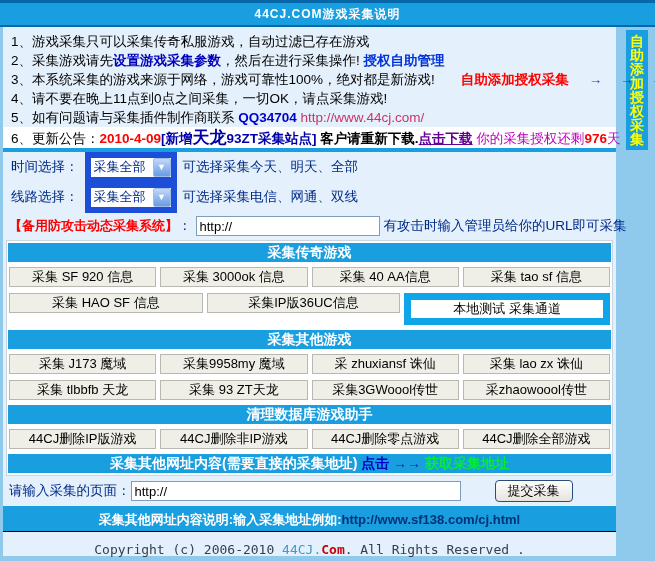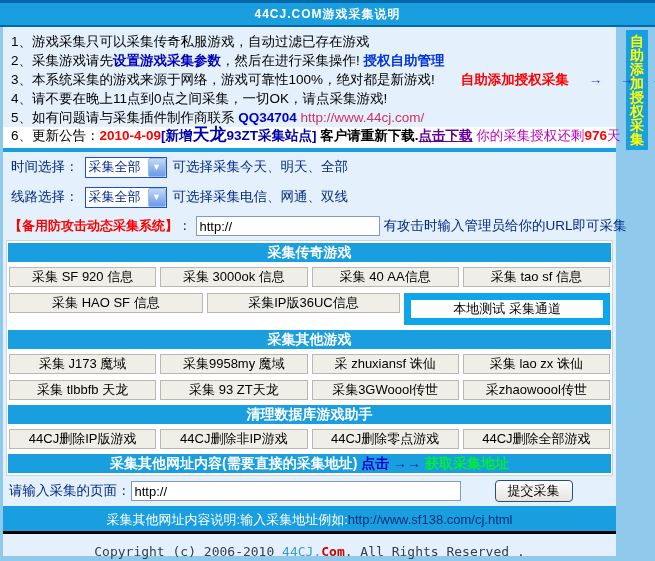--- a/index.html
+++ b/index.html
@@ -14,31 +14,31 @@
     word-break:break-all;cursor:pointer;}
   .instr{padding:5px 0 0 8px;}
   .iline{height:19px;line-height:19px;font-size:13.5px;color:#000;white-space:nowrap;}
   .lnk{color:#0000BB;font-weight:bold;cursor:pointer;}
   .lnk2{color:#0033DD;font-weight:bold;cursor:pointer;}
   .red{color:#FF0000;font-weight:bold;}
   .redlink{color:#FF0000;font-weight:bold;cursor:pointer;margin-left:26px;}
   .arrows{color:#2233CC;margin-left:20px;word-spacing:14px;font-weight:bold;}
   .crimson{color:#CC3366;cursor:pointer;}
   .qq{color:#0000CC;font-weight:bold;cursor:pointer;}
-  .l6strip{height:21px;line-height:16px;background:#FFFFFF;padding-left:8px;font-size:13.5px;white-space:nowrap;}
+  .l6strip{height:21px;line-height:22px;background:#FFFFFF;padding-left:8px;font-size:13.5px;white-space:nowrap;}
   .bold{font-weight:bold;}
   .navybold{color:#0000AA;font-weight:bold;}
   .big{font-size:17px;color:#0000AA;font-weight:bold;}
   .purple{color:#660099;font-weight:bold;text-decoration:underline;cursor:pointer;}
   .magenta{color:#BB00BB;}
   .divider{height:4px;background:#199EDF;}
   .divider2{height:3px;background:#199EDF;}
   .selrow{height:30px;display:flex;align-items:center;padding-left:8px;}
   .navytext{color:#002A88;font-size:13.5px;white-space:nowrap;}
-  .select{display:inline-flex;width:80px;height:19px;border:1px solid #1d4ed8;background:#fff;
+  .select{display:inline-flex;width:80px;height:19px;border:6px solid #1d4ed8;background:#fff;
     align-items:center;margin:0 6px;cursor:pointer;}
   .selval{flex:1;font-size:13px;color:#002A88;padding-left:3px;white-space:nowrap;}
   .selarrow{width:16px;height:17px;background:linear-gradient(#C2D8F8,#699BE4);color:#fff;
     font-size:9px;display:flex;align-items:center;justify-content:center;border:1px solid #9EBCE8;border-radius:2px;}
   .txt{height:18px;border:1px solid #7F9DB9;font-size:13px;padding:0 3px;background:#fff;
     font-family:"Liberation Sans","DejaVu Sans",sans-serif;}
   .bakrow{height:28px;display:flex;align-items:center;padding-left:6px;}
   .baklabel{color:#FF0000;font-weight:bold;font-size:13px;white-space:nowrap;}
   .gametable{background:#fff;margin:0 3px;border:1px solid #C9D6E2;}
   .shead{background:#199EDF;color:#fff;font-weight:bold;text-align:center;font-size:14px;
@@ -46,22 +46,22 @@
   .grow{display:flex;padding:2px 0;background:#fff;}
   .gcell{flex:1;margin:1px 2px;background:#EFEFE7;border:1px solid #B8B8B0;text-align:center;
     font-size:13px;height:18px;line-height:18px;white-space:nowrap;overflow:hidden;cursor:pointer;}
   .gbtn{background:#FFFFFF;border:7px solid #0ea5e9;}
   .clicklnk{color:#0000CC;font-weight:bold;cursor:pointer;text-align:right;}
   .headarrows{color:#003399;font-weight:bold;}
   .green{color:#00EE33;font-weight:bold;cursor:pointer;}
   .subrow{height:30px;display:flex;align-items:center;padding-left:6px;background:#E4F0FB;}
   .subbtn{margin-left:34px;padding:1px 12px;font-size:13px;border:1px solid #2B4C7E;border-radius:4px;
     background:linear-gradient(#FEFEFE,#E6E4DC);cursor:pointer;font-family:inherit;}
-  .notebar{height:22px;line-height:22px;background:#199EDF;border-bottom:3px solid #000000;
-    text-align:center;font-size:13px;font-weight:normal;color:#fff;white-space:nowrap;}
+  .notebar{height:22px;line-height:22px;background:#199EDF;border-bottom:1px solid #000000;
+    text-align:center;font-size:13px;font-weight:bold;color:#fff;white-space:nowrap;}
   .noteurl{color:#003377;}
   .footer{padding-top:8px;text-align:center;font-family:"DejaVu Sans Mono","Liberation Mono",monospace;
     font-size:13px;color:#33414F;}
   .fline{height:19px;line-height:19px;}
   .brandblue{color:#3E9AD0;}
   .brandred{color:#CC0000;font-weight:bold;cursor:pointer;}
 </style>
 </head>
 <body>
 

